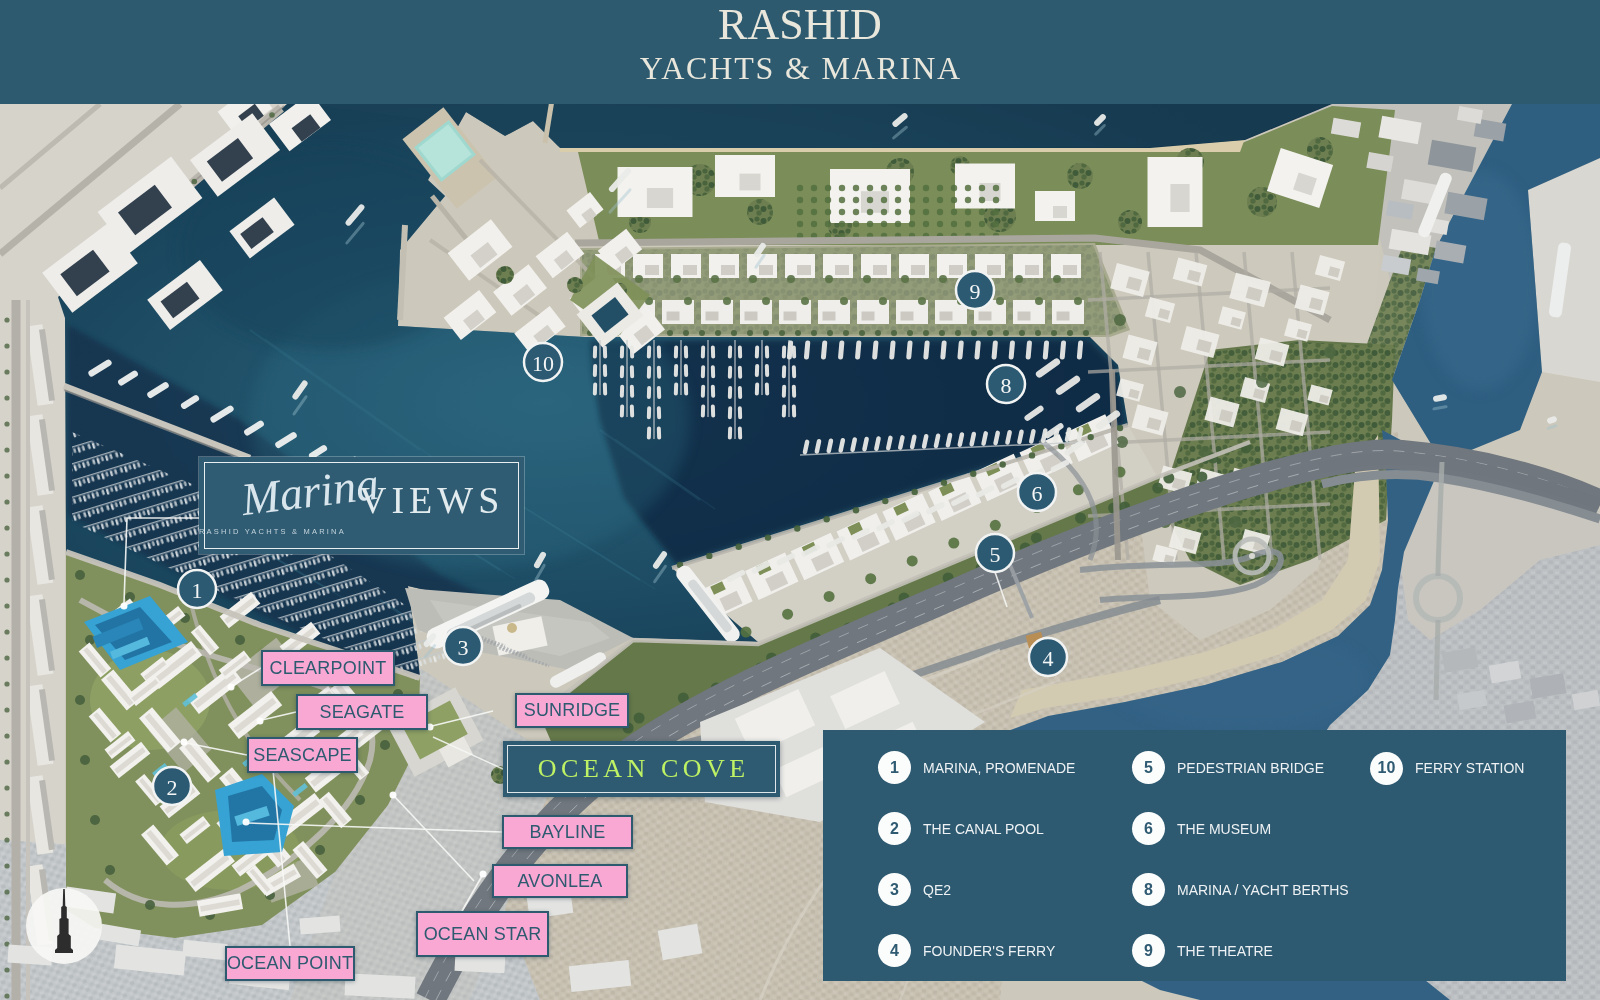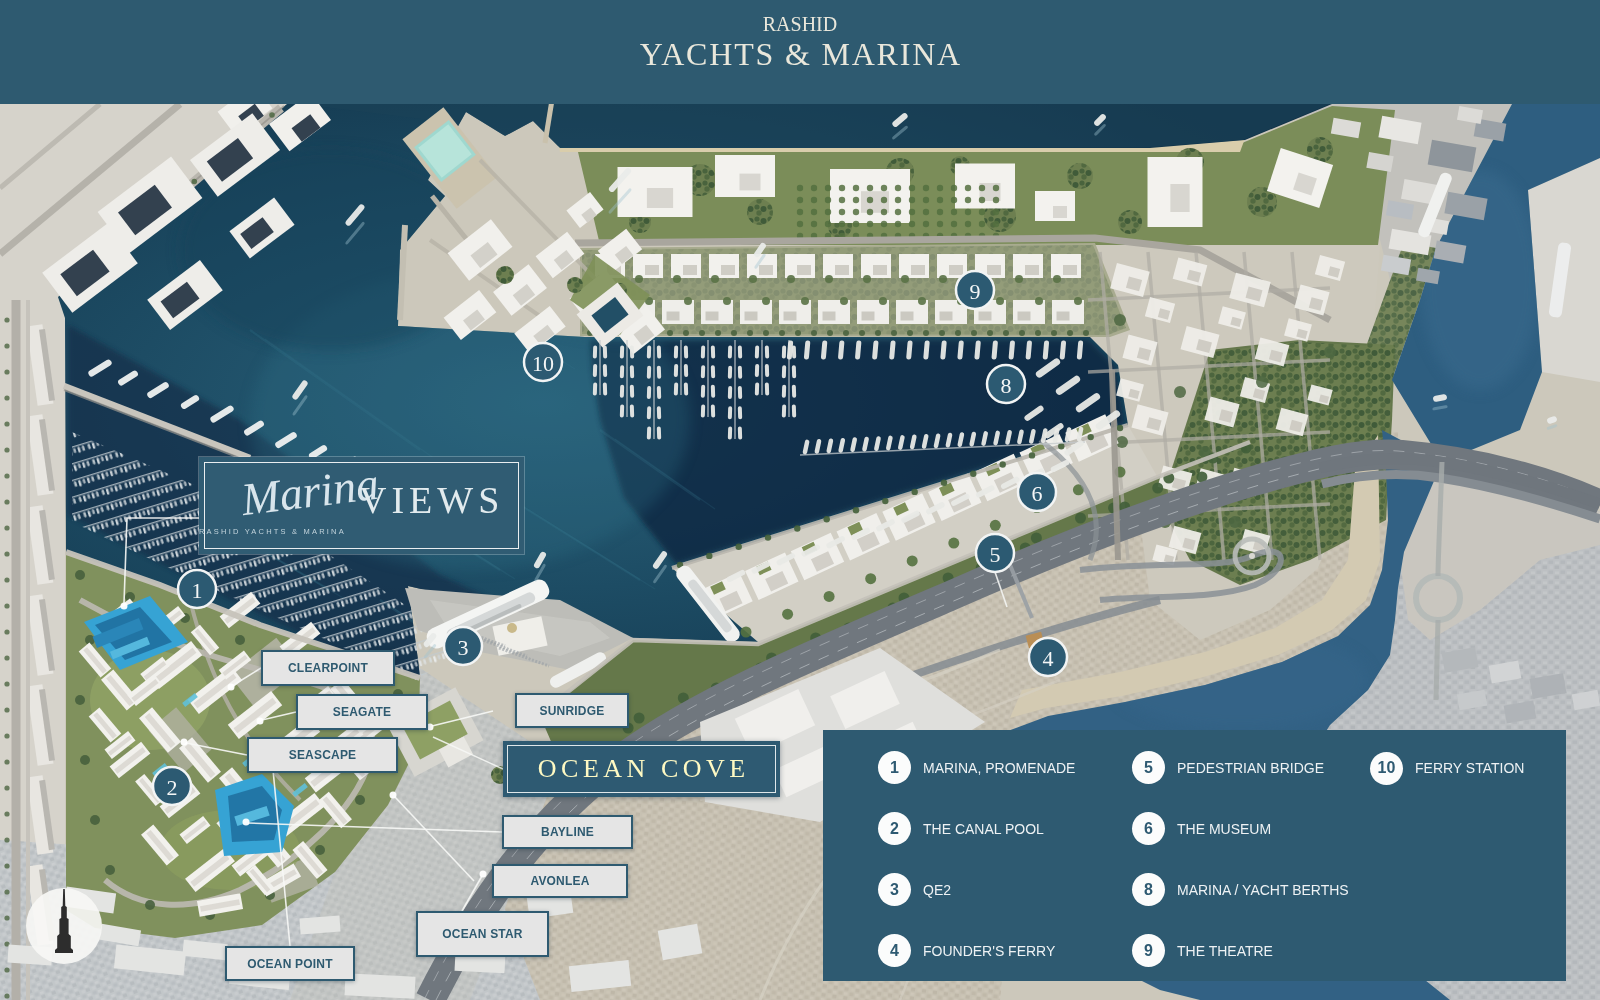--- a/index.html
+++ b/index.html
@@ -1,29 +1,29 @@
 <!DOCTYPE html>
 <html><head><meta charset="utf-8">
 <style>
 *{margin:0;padding:0;box-sizing:border-box}
 html,body{width:1600px;height:1000px;overflow:hidden;background:#1d4860}
 #stage{position:relative;width:1600px;height:1000px;font-family:"Liberation Sans",sans-serif}
 #map{position:absolute;left:0;top:0}
 #topbar{position:absolute;left:0;top:0;width:1600px;height:104px;background:#2e5a70;display:flex;flex-direction:column;align-items:center;justify-content:center;padding-bottom:18px;z-index:5}
-#topbar .t1{font-family:"Liberation Serif",serif;font-size:20px;letter-spacing:0px;color:#e9e7db;line-height:1.17}
+#topbar .t1{font-family:"Liberation Serif",serif;font-size:44px;letter-spacing:0px;color:#e9e7db;line-height:1.17}
 #topbar .t2{font-family:"Liberation Serif",serif;font-size:32px;letter-spacing:1.8px;color:#e9e7db;line-height:1.17;text-indent:1.8px}
-.lb{position:absolute;background:#e5e5e5;border:2px solid #2e5a70;color:#2e5a70;font-weight:bold;font-size:12px;letter-spacing:0.2px;display:flex;align-items:center;justify-content:center;box-shadow:0 1px 4px rgba(20,40,55,.35);z-index:6;white-space:nowrap}
+.lb{position:absolute;background:#f9a8d4;border:2px solid #2e5a70;color:#2e5a70;font-weight:normal;font-size:18px;letter-spacing:0.2px;display:flex;align-items:center;justify-content:center;box-shadow:0 1px 4px rgba(20,40,55,.35);z-index:6;white-space:nowrap}
 #logo{position:absolute;left:199px;top:457px;width:325px;height:97px;background:#305c73;box-shadow:0 0 0 1px rgba(255,255,255,0.25);z-index:6}
 #logo .inner{position:absolute;left:5px;top:5px;right:5px;bottom:5px;border:1.5px solid #e9eef0}
 #logo .mar{position:absolute;left:42px;top:8px;font-family:"Liberation Serif",serif;font-style:italic;font-size:46px;color:#d8e5ec;transform:rotate(-7deg)}
 #logo .vws{position:absolute;left:160px;top:21px;font-family:"Liberation Serif",serif;font-size:38px;letter-spacing:5px;color:#e2ebee}
 #logo .sub{position:absolute;left:0;right:0;top:70px;text-align:left;font-size:7.5px;letter-spacing:2.2px;color:#c3d4dc}
 #oceancove{position:absolute;left:503px;top:741px;width:277px;height:56px;background:#2e5a72;box-shadow:0 1px 5px rgba(20,40,55,.4);z-index:6;display:flex;align-items:center;justify-content:center}
 #oceancove .inner{position:absolute;left:4px;top:4px;right:4px;bottom:4px;border:1.5px solid #dfe7ea}
-#oceancove span{font-family:"Liberation Serif",serif;font-size:26px;letter-spacing:4.5px;color:#fef9c3;text-indent:4.5px}
+#oceancove span{font-family:"Liberation Serif",serif;font-size:26px;letter-spacing:4.5px;color:#bef264;text-indent:4.5px}
 #legend{position:absolute;left:823px;top:730px;width:743px;height:251px;background:#2e5a71;z-index:7;display:flex;padding:7px 0 0 55px}
 .lcol{display:flex;flex-direction:column}
 .lcol.c1{width:254px}
 .lcol.c2{width:238px}
 .lrow{display:flex;align-items:center;height:62px}
 .lc{width:33px;height:33px;border-radius:50%;background:#fbfcfc;color:#2e5a72;font-weight:bold;font-size:16px;display:flex;align-items:center;justify-content:center;flex:none}
 .lt{margin-left:12px;color:#eef2f4;font-size:14px;letter-spacing:0px;white-space:nowrap}
 </style></head>
 <body>
 <div id="stage">
@@ -911,21 +911,21 @@
       <div class="mar">Marina</div>
       <div class="vws">VIEWS</div>
       <div class="sub">RASHID YACHTS &amp; MARINA</div>
     </div>
 <div id="oceancove">
       <div class="inner"></div>
       <span>OCEAN COVE</span>
     </div>
 <div class="lb" style="left:261px;top:650px;width:134px;height:36px">CLEARPOINT</div>
     <div class="lb" style="left:296px;top:694px;width:132px;height:36px">SEAGATE</div>
-    <div class="lb" style="left:247px;top:737px;width:151px;height:36px">SEASCAPE</div>
+    <div class="lb" style="left:247px;top:737px;width:111px;height:36px">SEASCAPE</div>
     <div class="lb" style="left:515px;top:693px;width:114px;height:35px">SUNRIDGE</div>
     <div class="lb" style="left:502px;top:815px;width:131px;height:34px">BAYLINE</div>
     <div class="lb" style="left:492px;top:864px;width:136px;height:34px">AVONLEA</div>
     <div class="lb" style="left:416px;top:911px;width:133px;height:46px">OCEAN STAR</div>
     <div class="lb" style="left:225px;top:946px;width:130px;height:35px">OCEAN POINT</div>
 <div id="legend">
 <div class="lcol c1">
         <div class="lrow">
           <span class="lc">1</span>
           <span class="lt">MARINA, PROMENADE</span>

